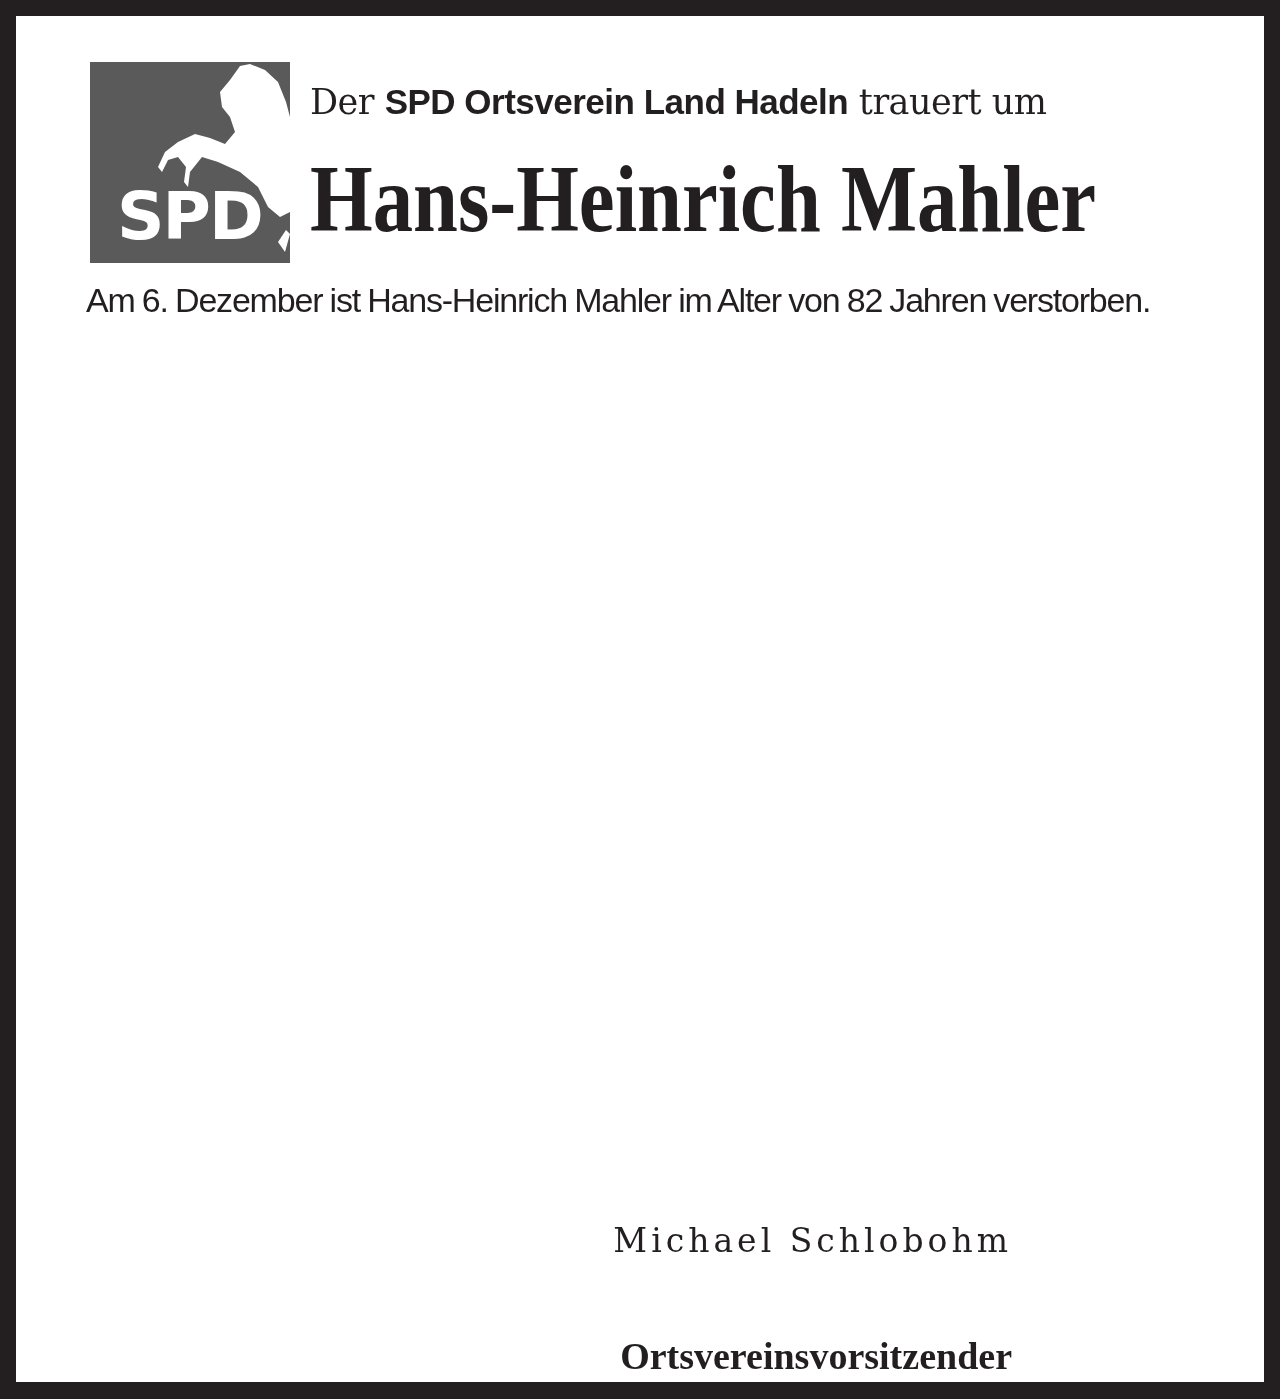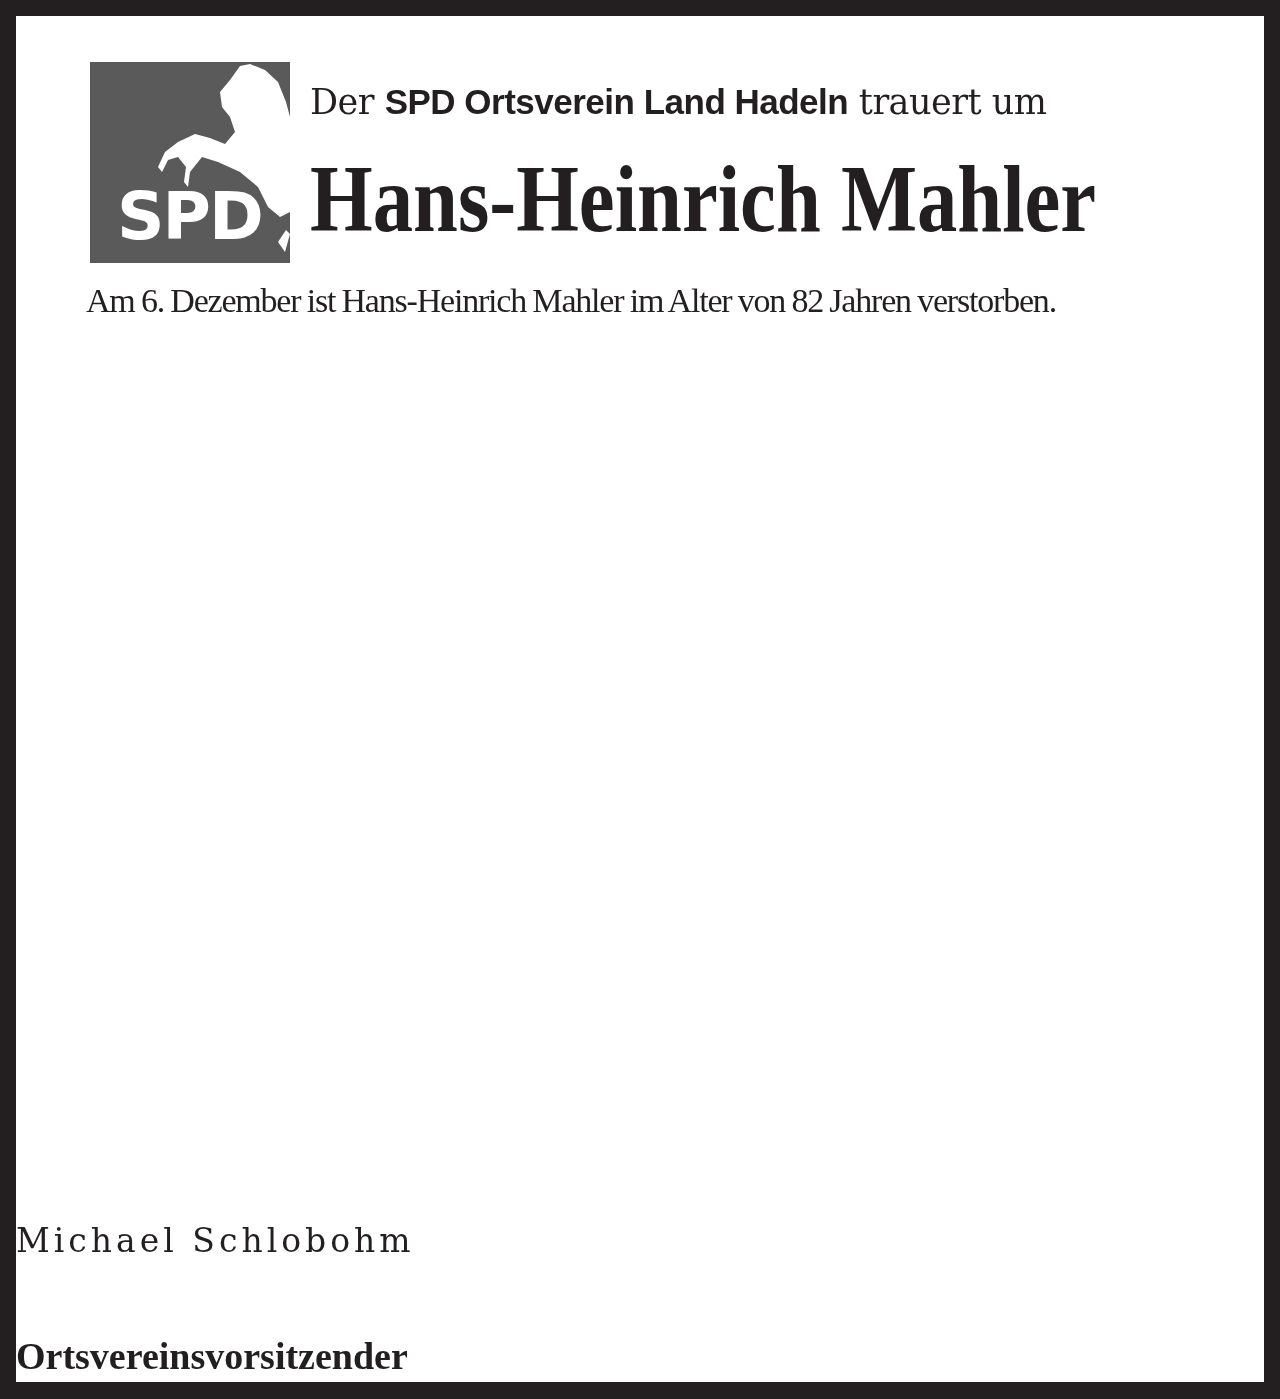--- a/index.html
+++ b/index.html
@@ -4,23 +4,23 @@
 <style>
   html,body{margin:0;padding:0;}
   body{width:1280px;height:1399px;background:#231f20;position:relative;overflow:hidden;}
   .page{position:absolute;left:16px;top:16px;width:1248px;height:1366px;background:#fff;}
   .logo{position:absolute;left:74px;top:46px;width:200px;height:201px;background:#5a5a5a;overflow:hidden;}
   .logo-text{position:absolute;left:16px;bottom:8px;font-family:"DejaVu Sans",sans-serif;font-weight:bold;font-size:66px;color:#fff;letter-spacing:-2px;margin-left:11px;}
   .logo svg{position:absolute;left:0;top:0;}
   .intro{position:absolute;left:294px;top:66px;font-family:"DejaVu Serif",serif;font-size:35px;color:#231f20;white-space:nowrap;letter-spacing:-0.5px;}
   .intro b{font-family:"Liberation Sans",sans-serif;font-weight:bold;font-size:35px;}
   .name{position:absolute;left:294px;top:128px;width:884px;font-family:"Liberation Serif",serif;font-weight:bold;font-size:96px;line-height:110px;color:#231f20;white-space:nowrap;transform:scaleX(0.84);transform-origin:left top;}
-  .body{position:absolute;left:70px;top:262px;width:1108px;font-family:Liberation Serif, serif;font-size:34px;line-height:45px;color:#231f20;}
+  .body{position:absolute;left:70px;top:262px;width:1108px;font-family:Liberation Sans, sans-serif;font-size:34px;line-height:45px;color:#231f20;}
   .body p{margin:0 0 12px 0;text-align:justify;letter-spacing:-1.2px;word-spacing:-1px;}
-  .sig{position:absolute;left:0;width:996px;text-align:left;font-family:"DejaVu Serif",serif;color:#231f20;}
+  .sig{position:absolute;left:0;width:996px;text-align:right;font-family:"DejaVu Serif",serif;color:#231f20;}
   .sig-name{top:1205px;font-size:33px;letter-spacing:4px;}
   .sig-title{top:1318px;font-size:33px;font-weight:bold;font-family:"Liberation Serif",serif;font-size:38px;}
 </style>
 </head>
 <body>
 
 <div class="page">
   <div class="logo">
     <svg width="200" height="201" viewBox="0 0 200 201">
       <path fill="#fff" d="M150 4 L160 2 L175 8 L188 20 L196 40 L200 55 L200 150 L190 155 L178 145 L168 125 L150 110 L128 100 L112 95 L100 110 L98 125 L94 120 L96 105 L88 95 L78 98 L72 110 L68 105 L75 90 L88 80 L105 72 L120 76 L135 82 L145 70 L140 55 L132 45 L130 30 L140 18 Z"></path>

